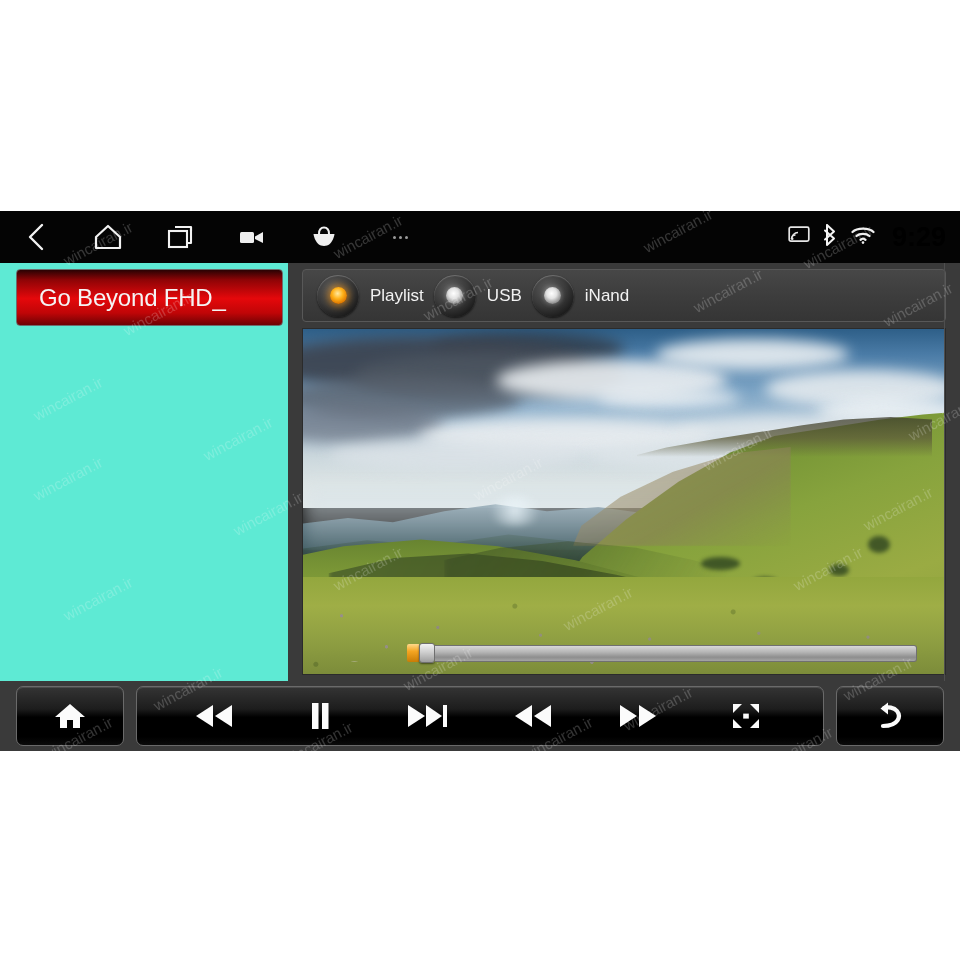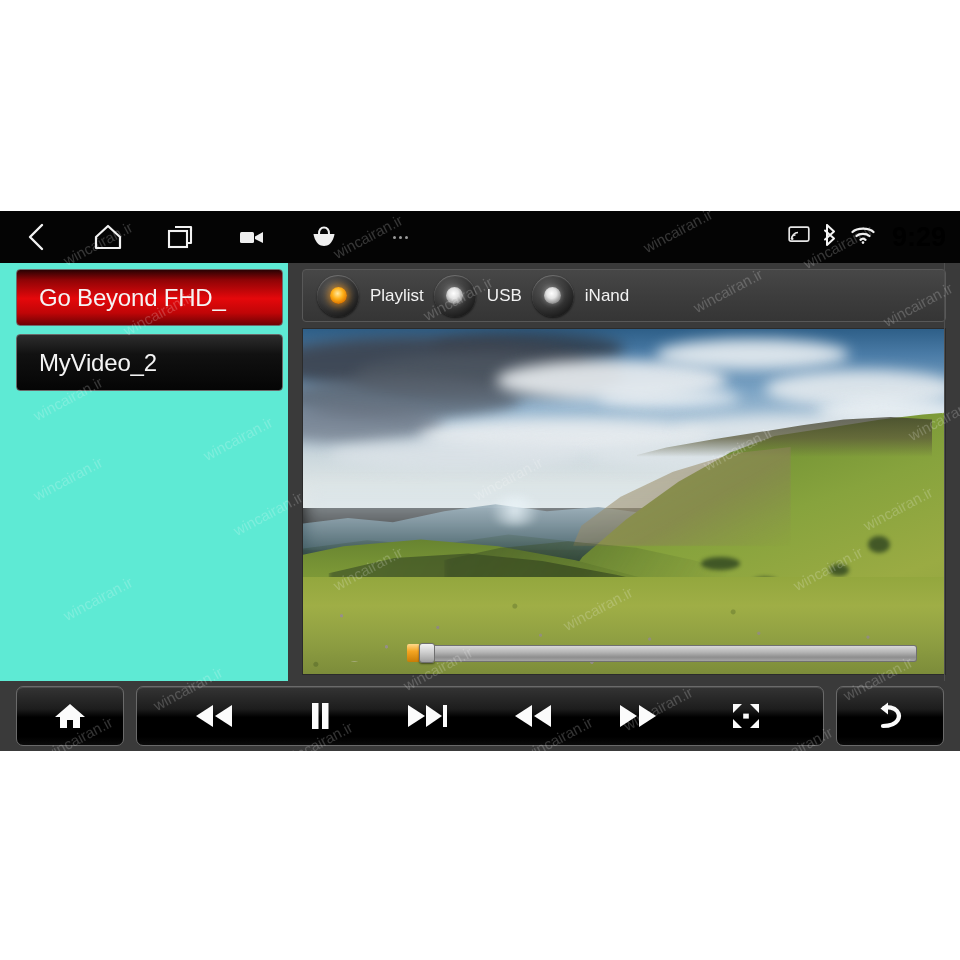--- a/index.html
+++ b/index.html
@@ -447,23 +447,20 @@
       </div>
       <div id="clock">9:29</div>
     </div>
   </div>
 
   <div id="body-region">
 
     <div id="sidebar">
       <div class="pl-item selected">
         <span>Go Beyond FHD_</span>
-      </div>
-      <div class="pl-item normal">
-        <span>MyVideo_2</span>
       </div>
     </div>
 
     <div id="right-panel">
 
       <div id="source-bar">
         <div class="source-tab">
           <span class="led-bezel">
               <i class="led on"></i>
             </span>

